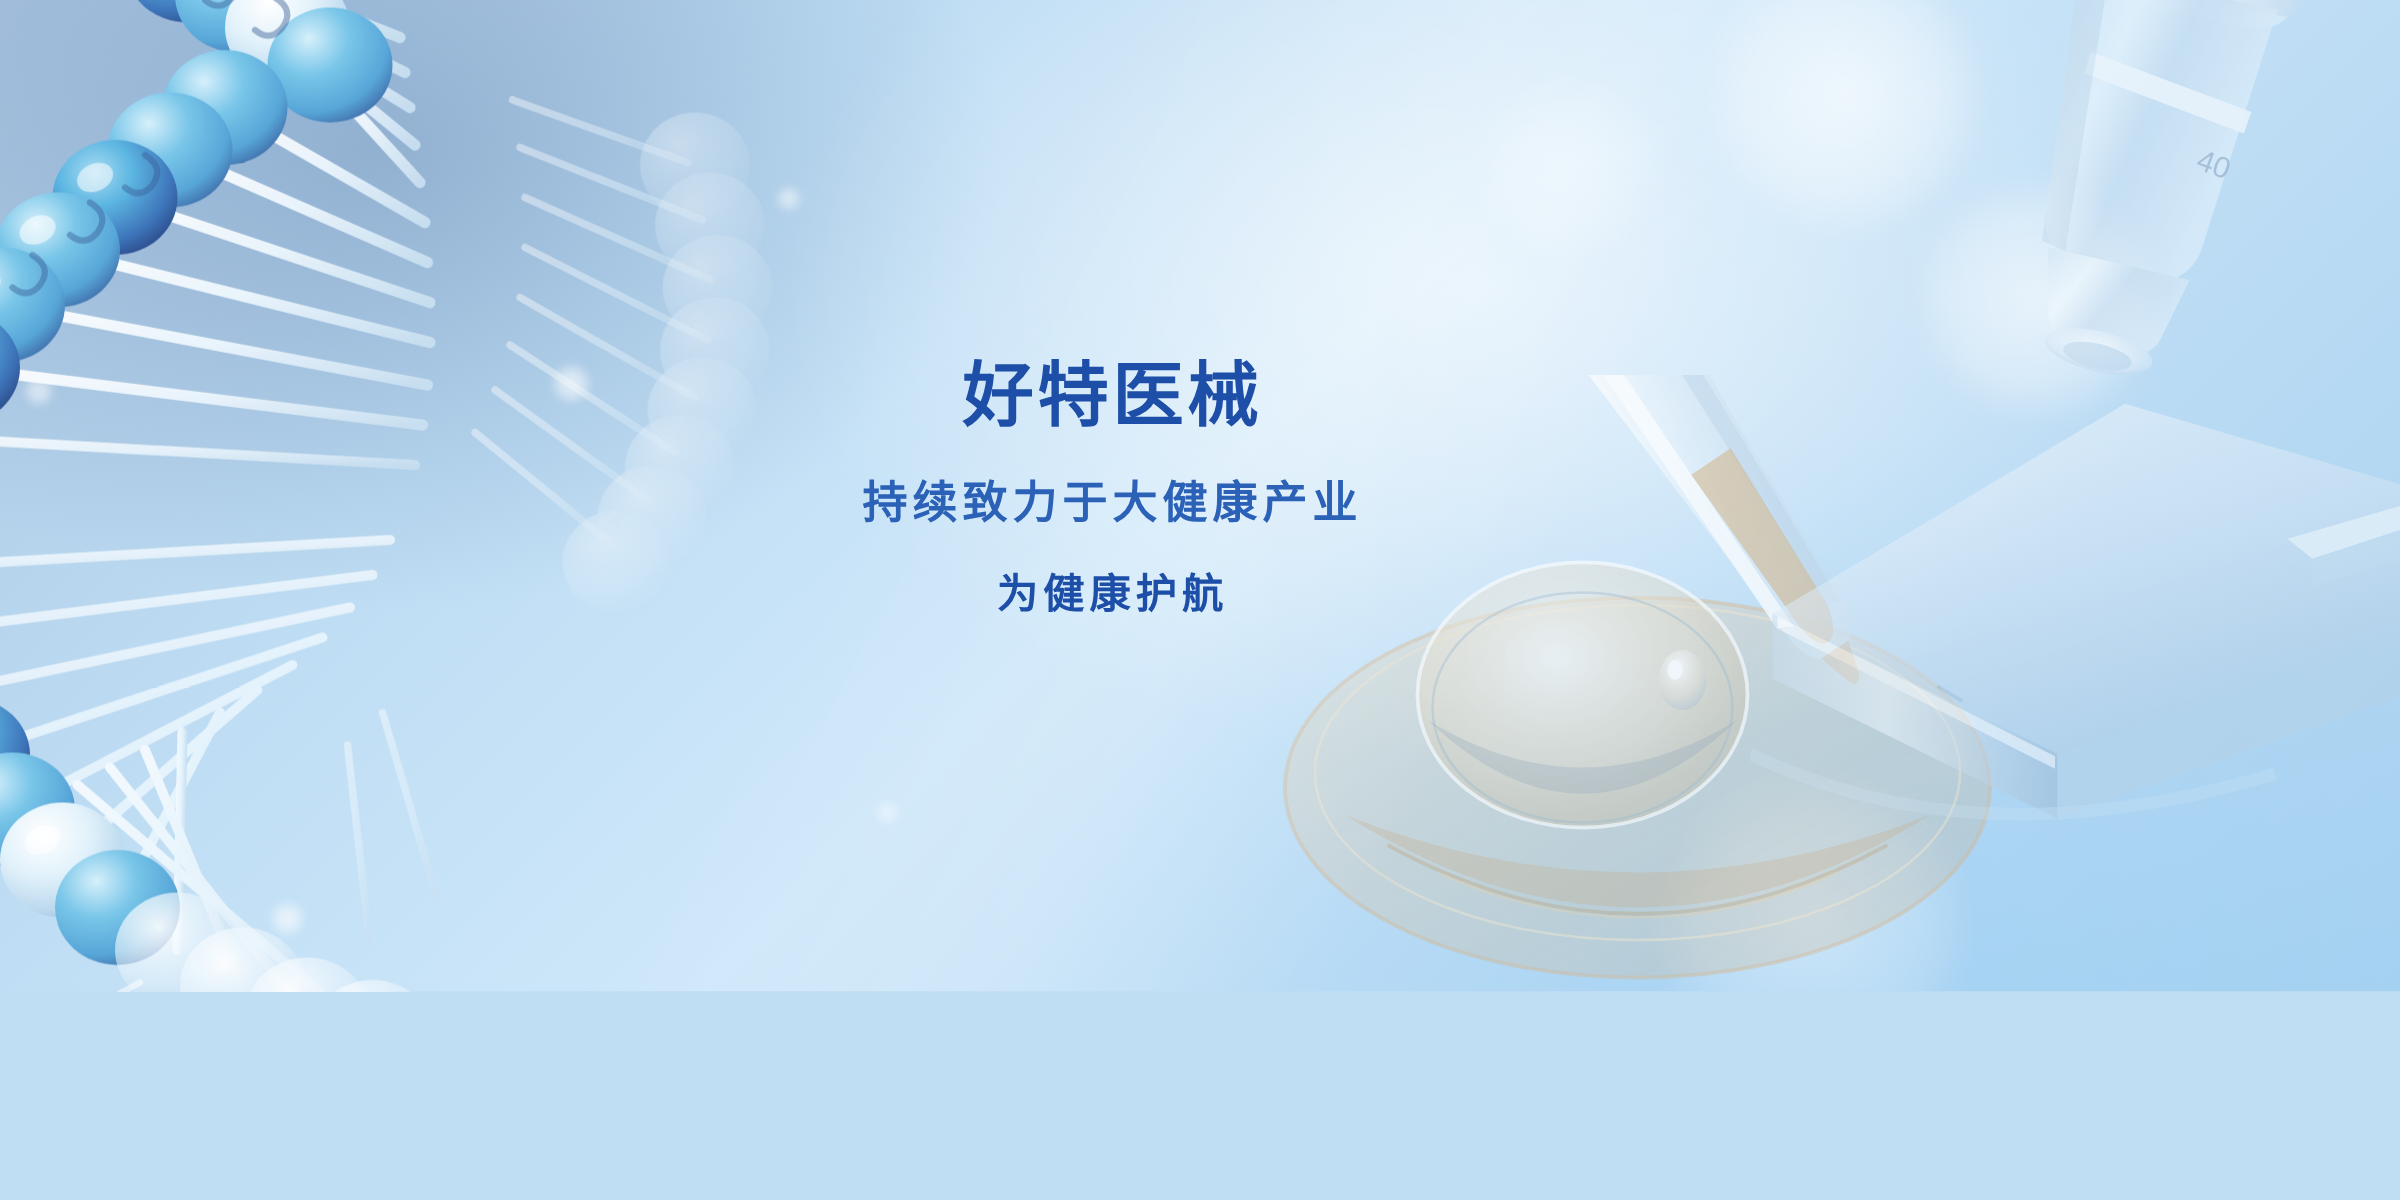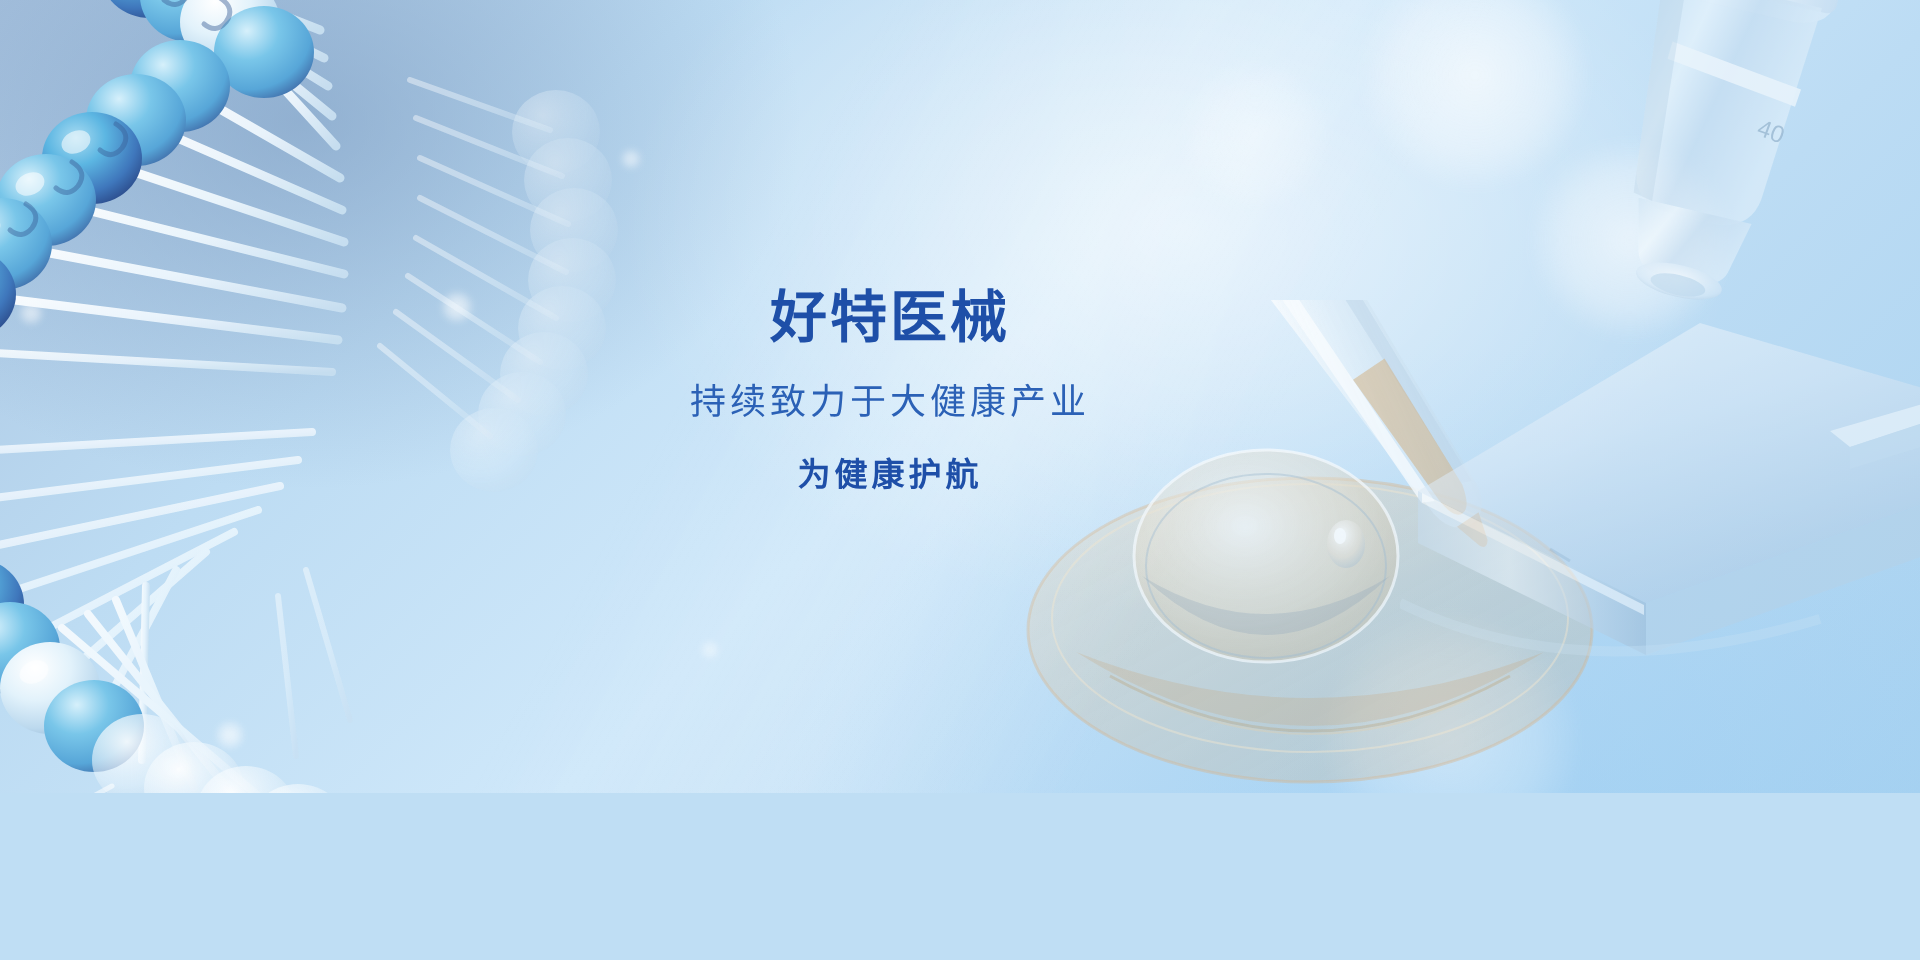--- a/index.html
+++ b/index.html
@@ -71,21 +71,21 @@
   .title{
     font-size:57px;
     font-weight:700;
     letter-spacing:3px;
     line-height:1.12;
     color:#1e4fa8;
   }
   .subtitle{
     margin-top:30px;
     font-size:36px;
-    font-weight:400;
+    font-weight:700;
     letter-spacing:4px;
     line-height:1.2;
     color:#2b61b6;
   }
   .tagline{
     margin-top:32px;
     font-size:33px;
     font-weight:700;
     letter-spacing:4px;
     line-height:1.2;

